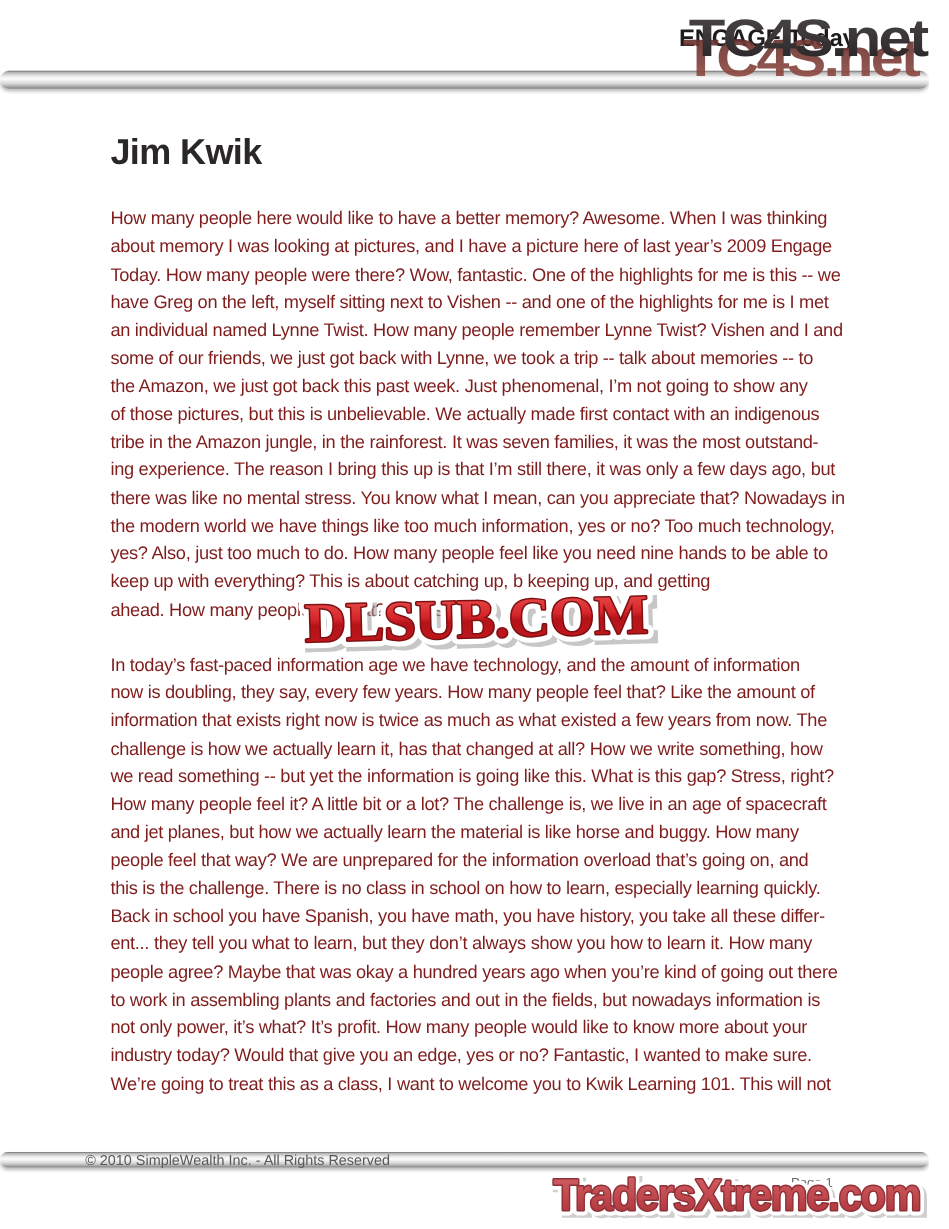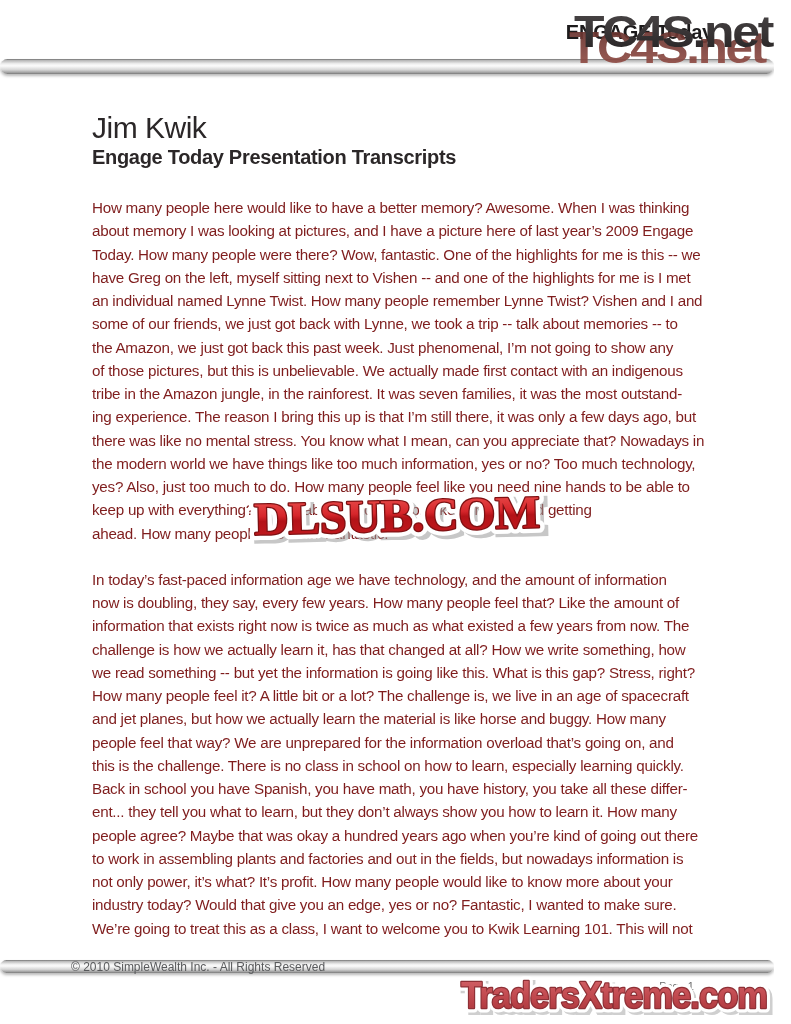--- a/index.html
+++ b/index.html
@@ -21,21 +21,21 @@
   .bar{
     position:absolute;left:0;right:0;border-radius:8px;
     background:linear-gradient(to bottom,#6e6e6e 0,#b9b9b9 10%,#efefef 32%,#fbfbfb 46%,#d6d6d6 72%,#9c9c9c 92%,#767676 100%);
     box-shadow:0 2px 3px rgba(0,0,0,.28);
   }
   .bar-top{top:59px;height:15px;}
   .bar-bottom{top:960px;height:13px;}
   
   .content{position:absolute;left:92px;top:111px;width:645px;z-index:0;}
   .author{
-    margin:0;font-size:30px;line-height:33px;font-weight:normal;
+    margin:0;font-size:30px;line-height:33px;font-weight:bold;
     color:#2b2728;letter-spacing:-0.5px;
   }
   .subtitle{
     margin:2px 0 0 0;font-size:20px;line-height:23px;font-weight:bold;
     color:#2b2728;letter-spacing:-0.3px;
   }
   .body-par{
     margin:27px 0 0 0;
     white-space:pre;
     font-size:15.2px;line-height:23.25px;
@@ -77,21 +77,20 @@
       </linearGradient>
     </defs>
     <text x="197" y="62" text-anchor="end" font-size="44" font-weight="bold" letter-spacing="-2" textLength="196" lengthAdjust="spacingAndGlyphs" fill="url(#tcRefl)" opacity="0.92">TC4S.net</text>
     <text x="204" y="46" text-anchor="end" font-size="44" font-weight="bold" letter-spacing="-2" textLength="198" lengthAdjust="spacingAndGlyphs" fill="url(#tcMain)">TC4S.net</text>
   </svg>
 
   <div class="bar bar-top"></div>
 
   <div class="content">
     <h1 class="author">Jim Kwik</h1>
-    <h2 class="subtitle">Engage Today Presentation Transcripts</h2>
     <p class="body-par">How many people here would like to have a better memory? Awesome. When I was thinking
 about memory I was looking at pictures, and I have a picture here of last year’s 2009 Engage
 Today. How many people were there? Wow, fantastic. One of the highlights for me is this -- we
 have Greg on the left, myself sitting next to Vishen -- and one of the highlights for me is I met
 an individual named Lynne Twist. How many people remember Lynne Twist? Vishen and I and
 some of our friends, we just got back with Lynne, we took a trip -- talk about memories -- to
 the Amazon, we just got back this past week. Just phenomenal, I’m not going to show any
 of those pictures, but this is unbelievable. We actually made first contact with an indigenous
 tribe in the Amazon jungle, in the rainforest. It was seven families, it was the most outstand-
 ing experience. The reason I bring this up is that I’m still there, it was only a few days ago, but

